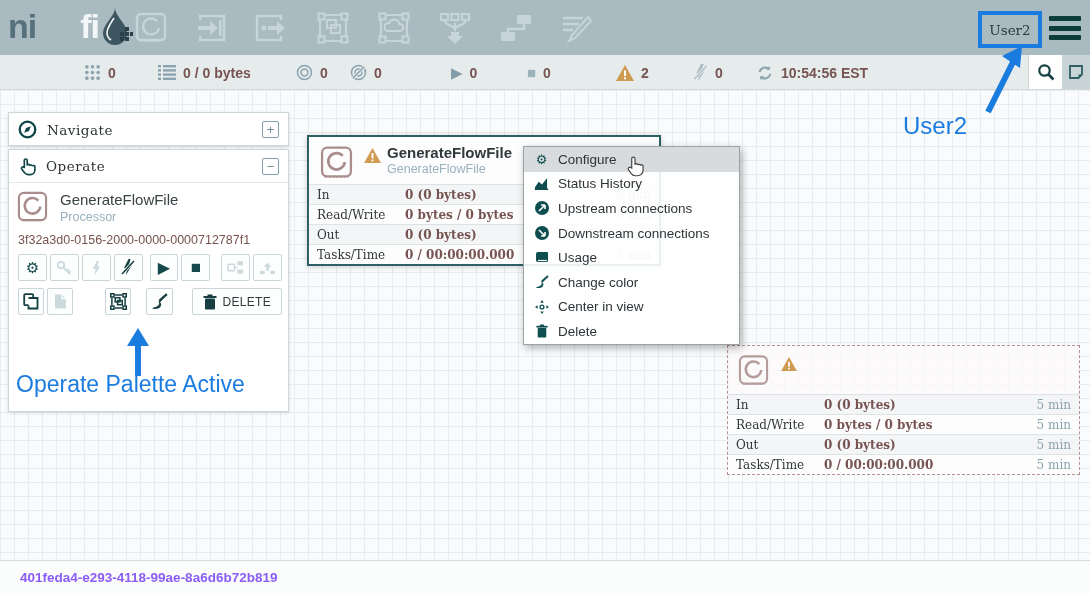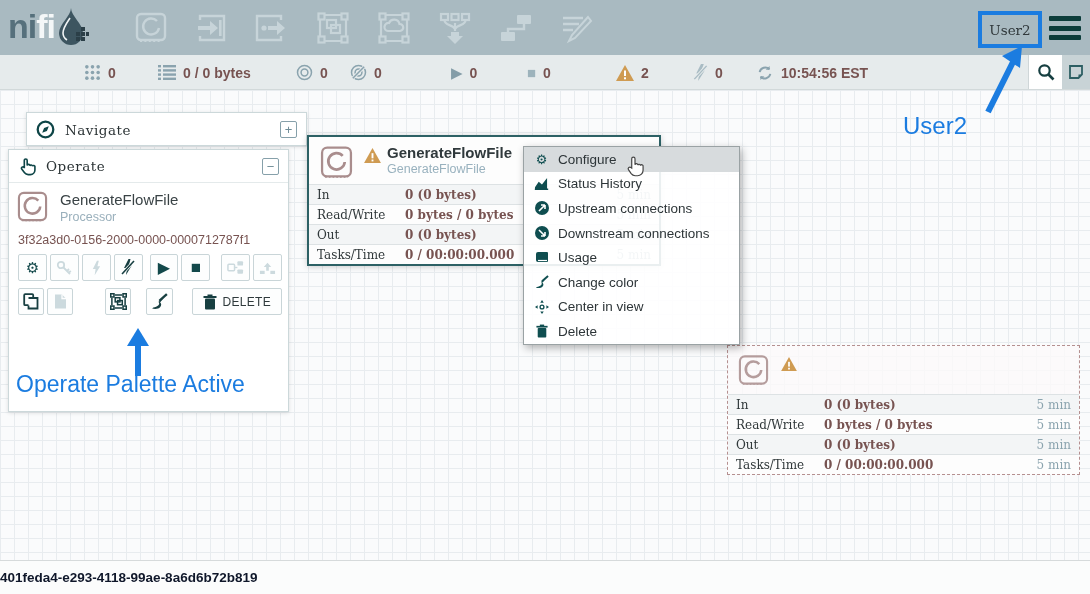--- a/index.html
+++ b/index.html
@@ -4,21 +4,21 @@
 <style>
   * { margin:0; padding:0; box-sizing:border-box; }
   html,body { width:1090px; height:594px; overflow:hidden; }
   body { font-family:"Liberation Sans", sans-serif; }
   #app { position:relative; width:1090px; height:594px; background:#fafbfc; overflow:hidden; }
 
   
   .header { position:absolute; left:0; top:0; width:1090px; height:55px; background:#a9bac1; }
   .logo { position:absolute; left:8px; top:6px; display:flex; align-items:center; }
   .logo-ni { font-size:34px; font-weight:bold; color:#56707c; letter-spacing:-1px;text-align:right; }
-  .logo-fi { font-size:34px; font-weight:bold; color:#f4f7f8; letter-spacing:-1px; }
+  .logo-fi { font-size:34px; font-weight:bold; color:#f4f7f8; letter-spacing:-1px;padding-left:44px; }
   .toolbar-icon { position:absolute; top:10px; width:36px; height:36px; }
   .user-box { position:absolute; left:978px; top:11px; width:64px; height:37px; border:4px solid #1b7ce0;
               display:flex; align-items:center; justify-content:center; }
   .user-box span { font-family:"DejaVu Serif", serif; font-size:13.5px; color:#30383b; }
   .hamburger { position:absolute; left:1049px; top:16px; width:32px; height:24px; display:flex;
                flex-direction:column; justify-content:space-between; cursor:pointer; }
   .hamburger div { height:5px; background:#0d3d3b; border-radius:1px; }
 
   
   .statusbar { position:absolute; left:0; top:55px; width:1090px; height:35px; background:#e6ebec;
@@ -80,21 +80,21 @@
   .ctx-item.hover { background:#d7dbdd; }
   .ctx-ico { width:15px; display:flex; justify-content:center; color:#0f4e50; font-size:13px; }
 
   
   .callout { position:absolute; color:#1b7ce0; z-index:6; }
   .arrow-svg { position:absolute; z-index:6; pointer-events:none; }
 
   
   .footer { position:absolute; left:0; top:560px; width:1090px; height:34px; background:#fbfcfc;
             border-top:1px solid #d6dadb; display:flex; align-items:center; }
-  .footer span { margin-left:0; font-size:13.5px; font-weight:bold; color:#0f172a; }
+  .footer span { margin-left:20px; font-size:13.5px; font-weight:bold; color:#8b5cf6; }
 </style>
 </head>
 <body>
 
 <div id="app">
 
   <div class="header">
     <div class="logo">
       <span class="logo-ni">ni</span>
         <span class="logo-fi">fi</span>
@@ -270,21 +270,21 @@
     <div class="sb-note">
       <svg width="16" height="16" viewBox="0 0 16 16">
         <path d="M2 2 h12 v8.5 L10.5 14 H2 Z" fill="none" stroke="#2d5f63" stroke-width="1.8"></path>
         <path d="M14 10.5 h-3.5 V14 Z" fill="#2d5f63"></path>
       </svg>
     </div>
   </div>
 
   <div class="canvas">
 
-    <div class="panel" style="left:8px; top:22px; width:281px; height:34px;margin-left:18px;">
+    <div class="panel" style="left:8px; top:22px; width:281px; height:34px;">
       <div class="panel-head">
         <svg width="19" height="19" viewBox="0 0 20 20">
           <circle cx="10" cy="10" r="8.2" fill="none" stroke="#0e4547" stroke-width="2.4"></circle>
           <path d="M13.5 6.5 L11.5 11.5 L6.5 13.5 L8.5 8.5 Z" fill="#0e4547"></path>
         </svg>
         <span class="panel-title">Navigate</span>
         <div class="pm-btn">+</div>
       </div>
     </div>
 

